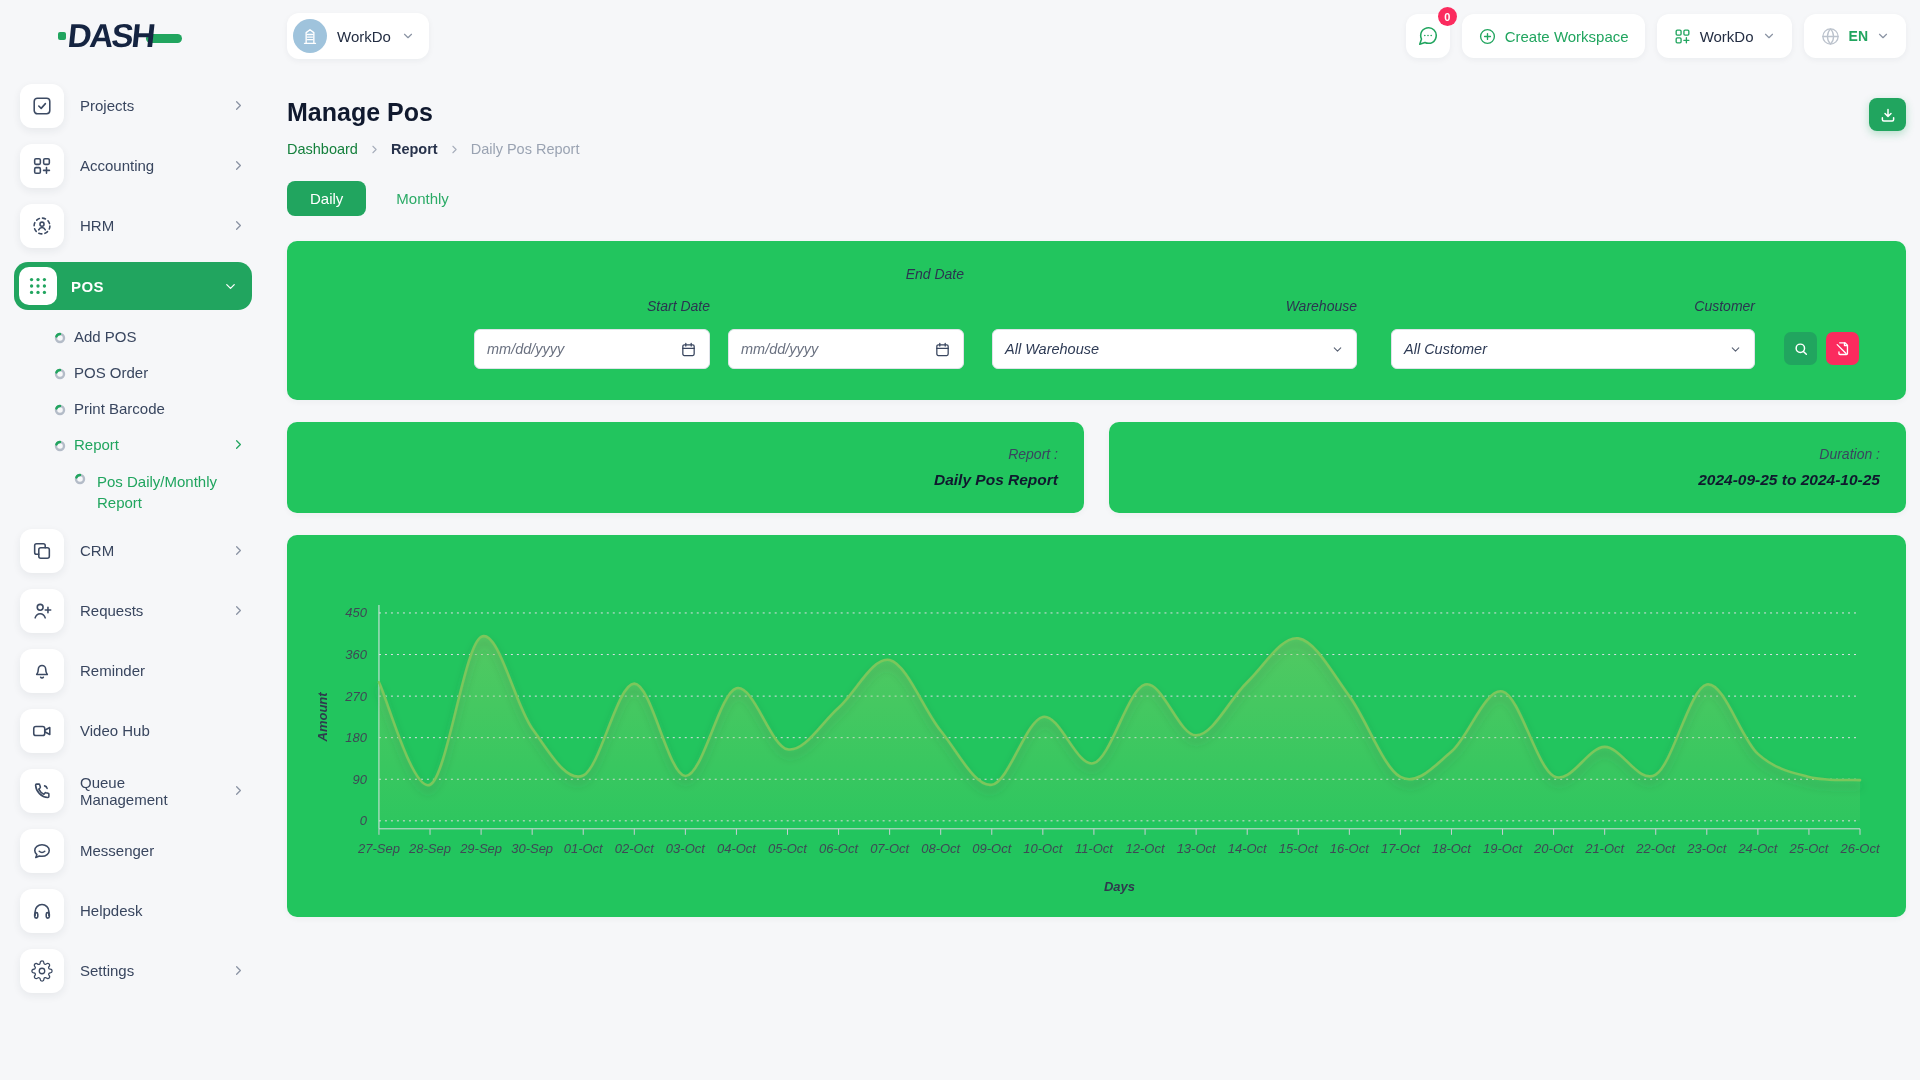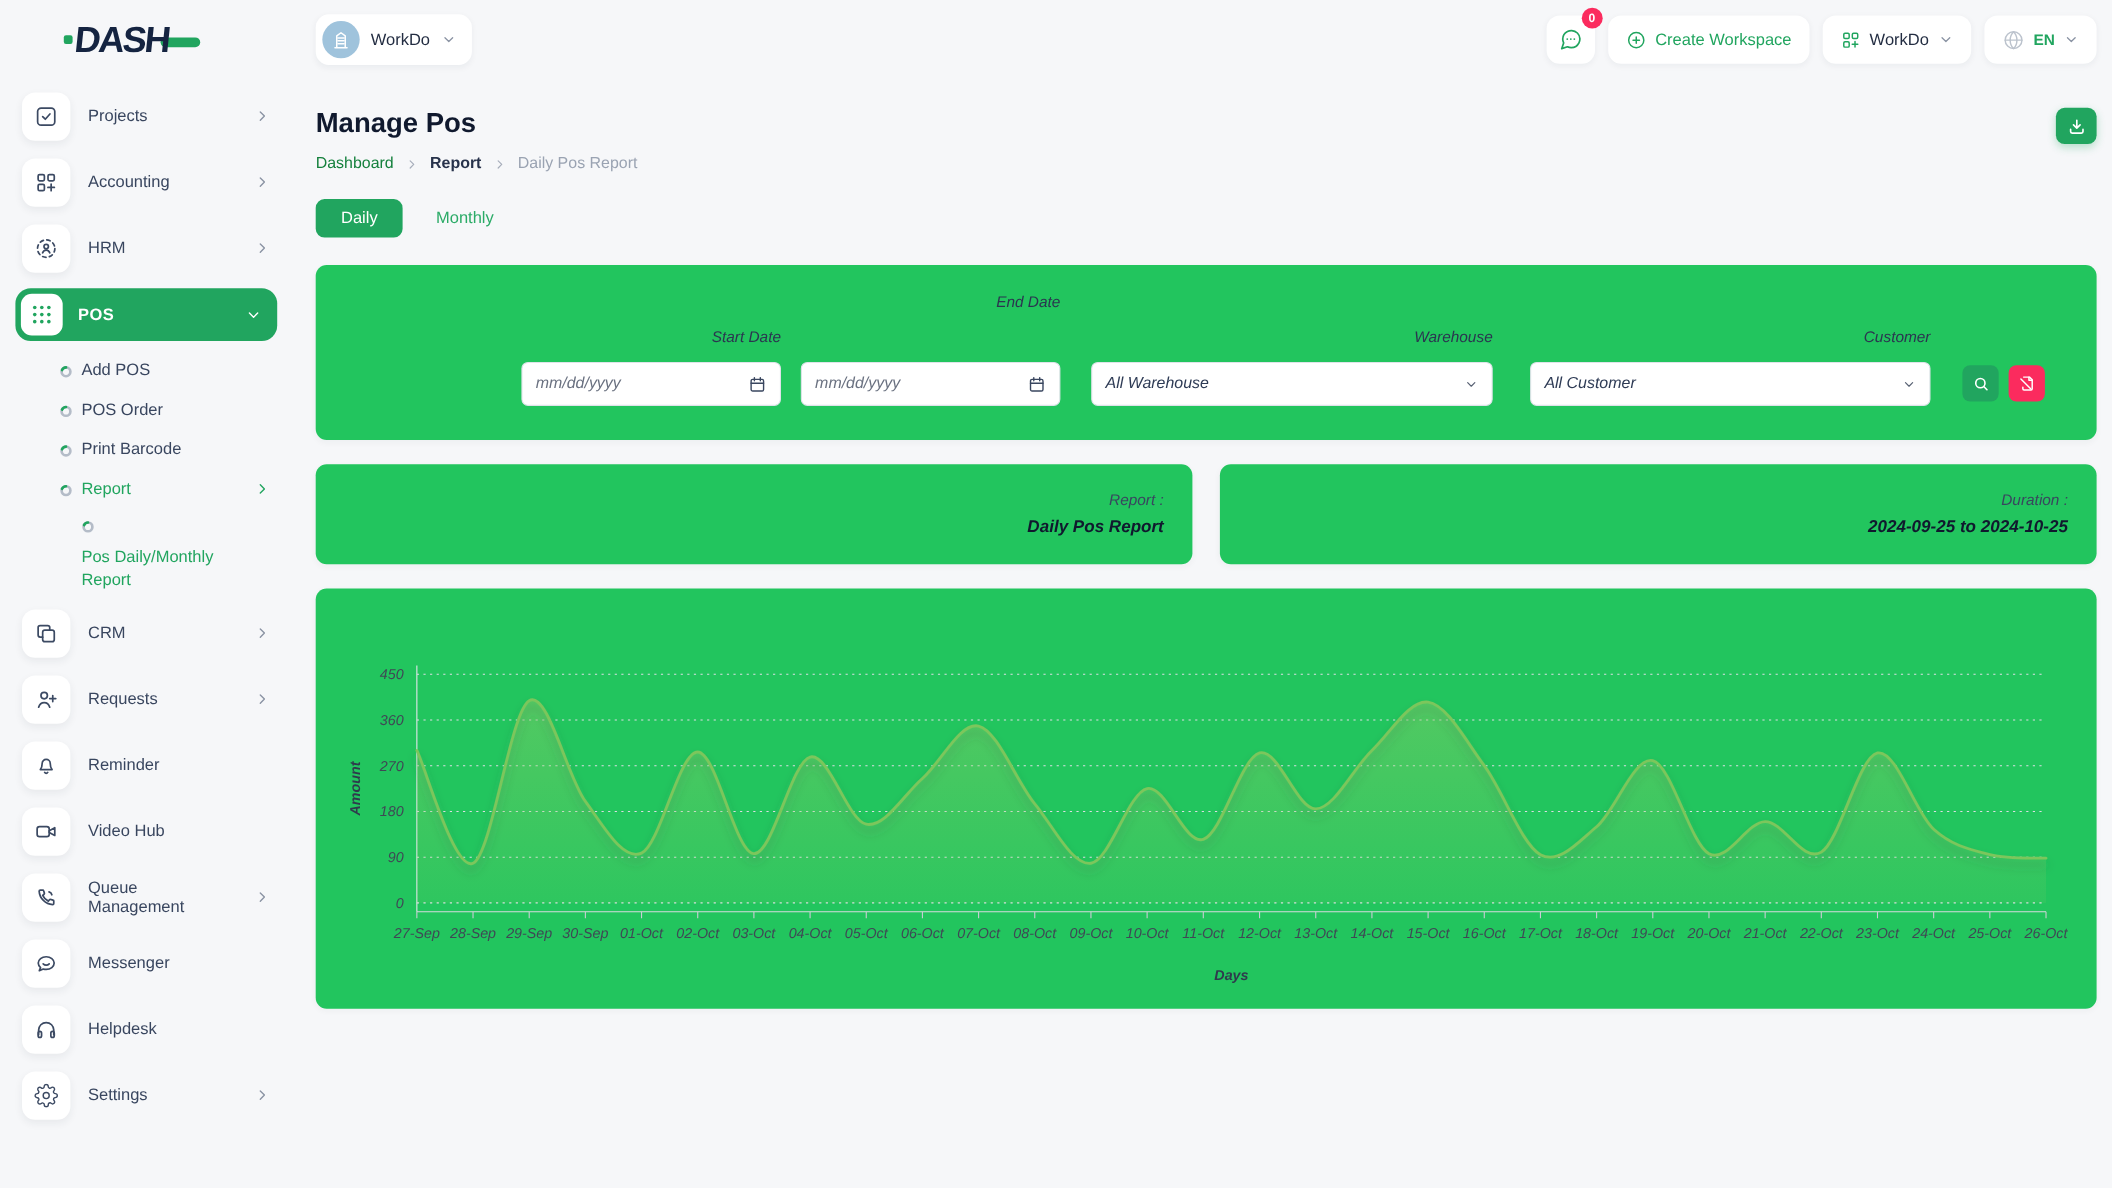--- a/index.html
+++ b/index.html
@@ -41,21 +41,21 @@
   .nav-label { flex:1; font-size:15px; color:#39465f; }
   .nav-chev { color:#8a93a3; flex:none; }
   .nav-item.active { background:#21a55f; border-radius:14px; padding:0 14px 0 5px; height:48px; gap:14px; }
   .nav-item.active .icon-box { width:38px; height:38px; border-radius:10px; box-shadow:none; color:#21a55f; }
   .nav-item.active .nav-label { color:#fff; font-weight:700; letter-spacing:.4px; }
   .nav-item.active .nav-chev { color:#fff; }
   .nav-sub { display:flex; align-items:center; gap:8px; padding:5px 6px 5px 40px; margin-bottom:9px; cursor:pointer; }
   .nav-sub .nav-label { font-size:15px; }
   .nav-sub.active .nav-label { color:#21a55f; }
   .nav-sub.active .nav-chev { color:#21a55f; }
-  .nav-subsub { display:flex; align-items:flex-start; gap:11px; padding:4px 6px 4px 60px; margin-bottom:10px; cursor:pointer;flex-direction:column; }
+  .nav-subsub { display:flex; align-items:flex-start; gap:11px; padding:4px 6px 4px 60px; margin-bottom:10px; cursor:pointer; }
   .nav-subsub .nav-label { font-size:15px; line-height:21px; max-width:152px; }
   .nav-subsub.active .nav-label { color:#21a55f; }
   .bullet { flex:none; margin-top:2px; }
 
   
   .main { position:absolute; left:287px; top:72px; width:1619px;text-align:right; }
   .title-row { display:flex; align-items:flex-start; margin-top:26px; }
   .page-title { font-size:25px; font-weight:700; color:#10192e; }
   .dl-btn { margin-left:auto; width:37px; height:33px; border-radius:8px; background:#21a55f; color:#fff; display:flex; align-items:center; justify-content:center; cursor:pointer; box-shadow:0 3px 8px rgba(33,165,95,.3); }
   .breadcrumb { display:flex; align-items:center; gap:10px; margin-top:10px; font-size:14.5px; }

